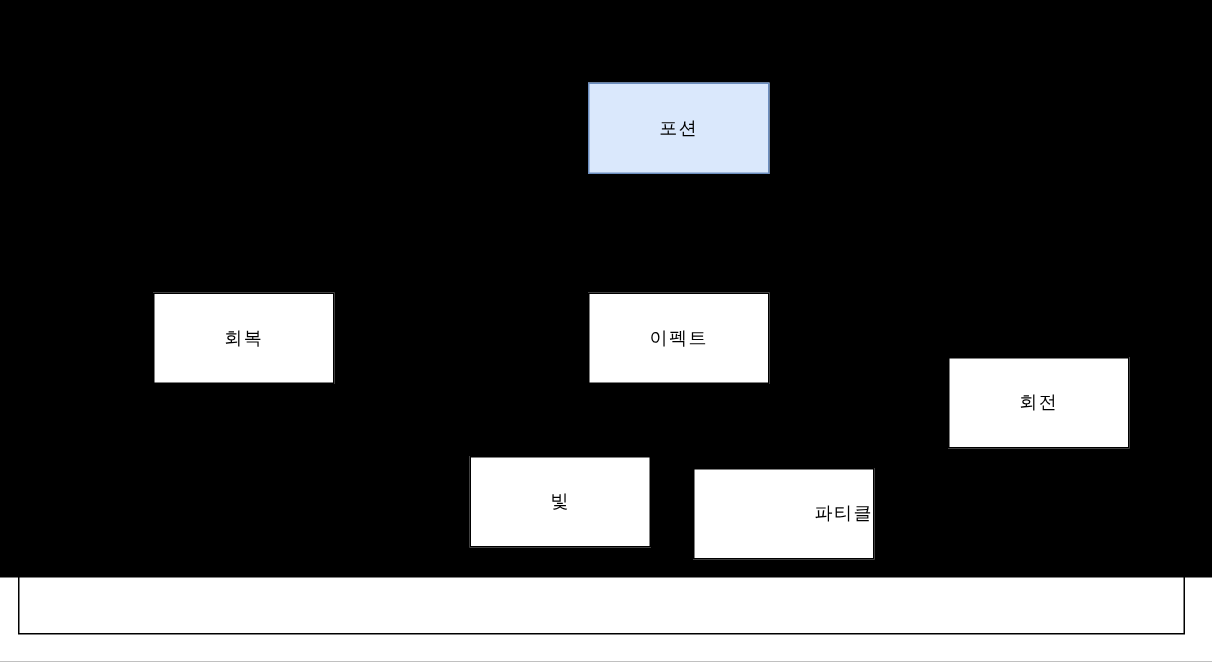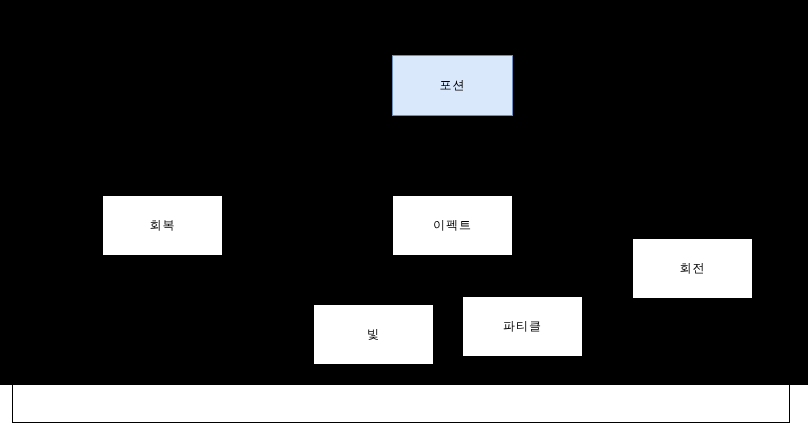--- a/index.html
+++ b/index.html
@@ -60,21 +60,21 @@
     background: var(--root_fill, #dae8fc);
     border: 1px solid var(--root_stroke, #6c8ebf);
   }
   .node-potion   { left: 392px; top: 55px;  }
   .node-recovery { left: 102px; top: 195px; }
   .node-effect   { left: 392px; top: 195px; }
   .node-rotation { left: 632px; top: 194px; margin-top: 44px; }
   .node-health   { left: 33px;  top: 304px; }
   .node-mana     { left: 173px; top: 304px; }
   .node-light    { left: 313px; top: 304px; }
-  .node-particle { left: 462px; top: 296px; }
+  .node-particle { left: 462px; top: 312px; justify-content: flex-end; }
 </style>
 </head>
 <body>
 
 <div class="canvas">
 
   <div class="page-border"></div>
 
   <svg class="edges-svg" viewBox="0 0 808 441" xmlns="http://www.w3.org/2000/svg">
     <defs>

